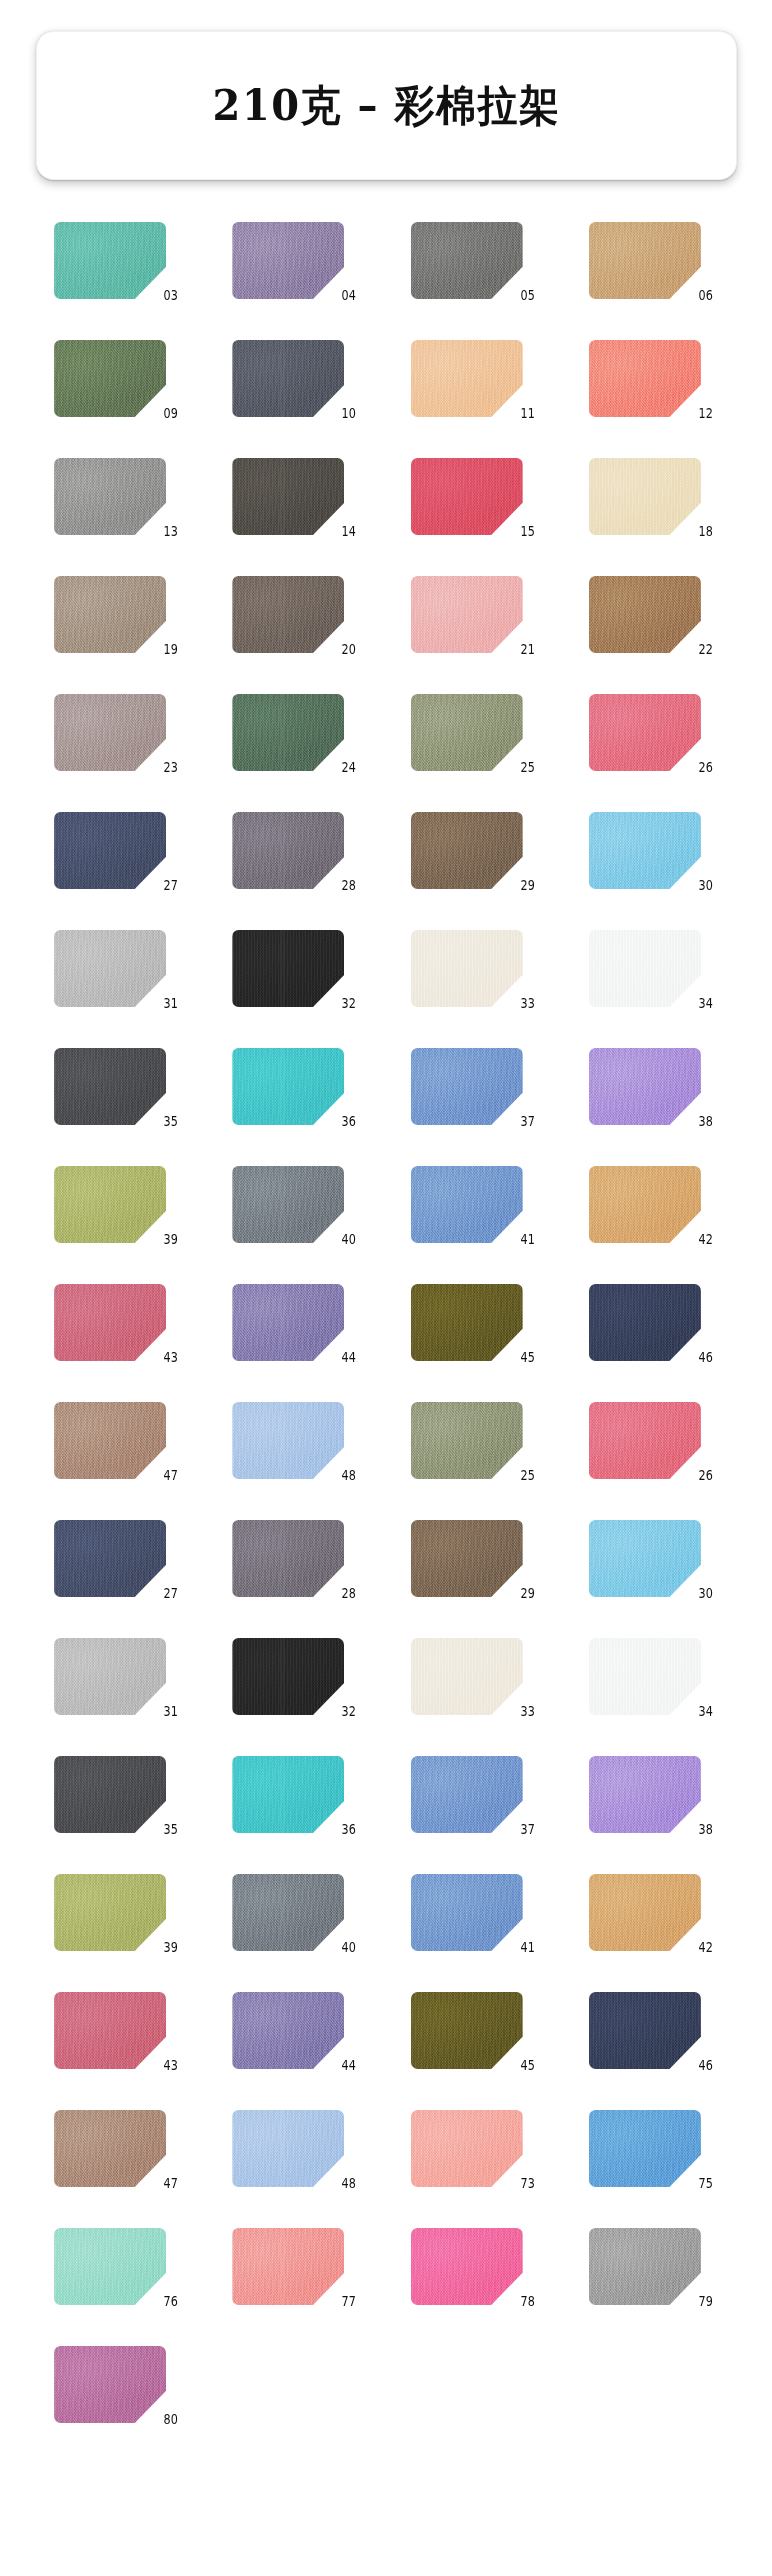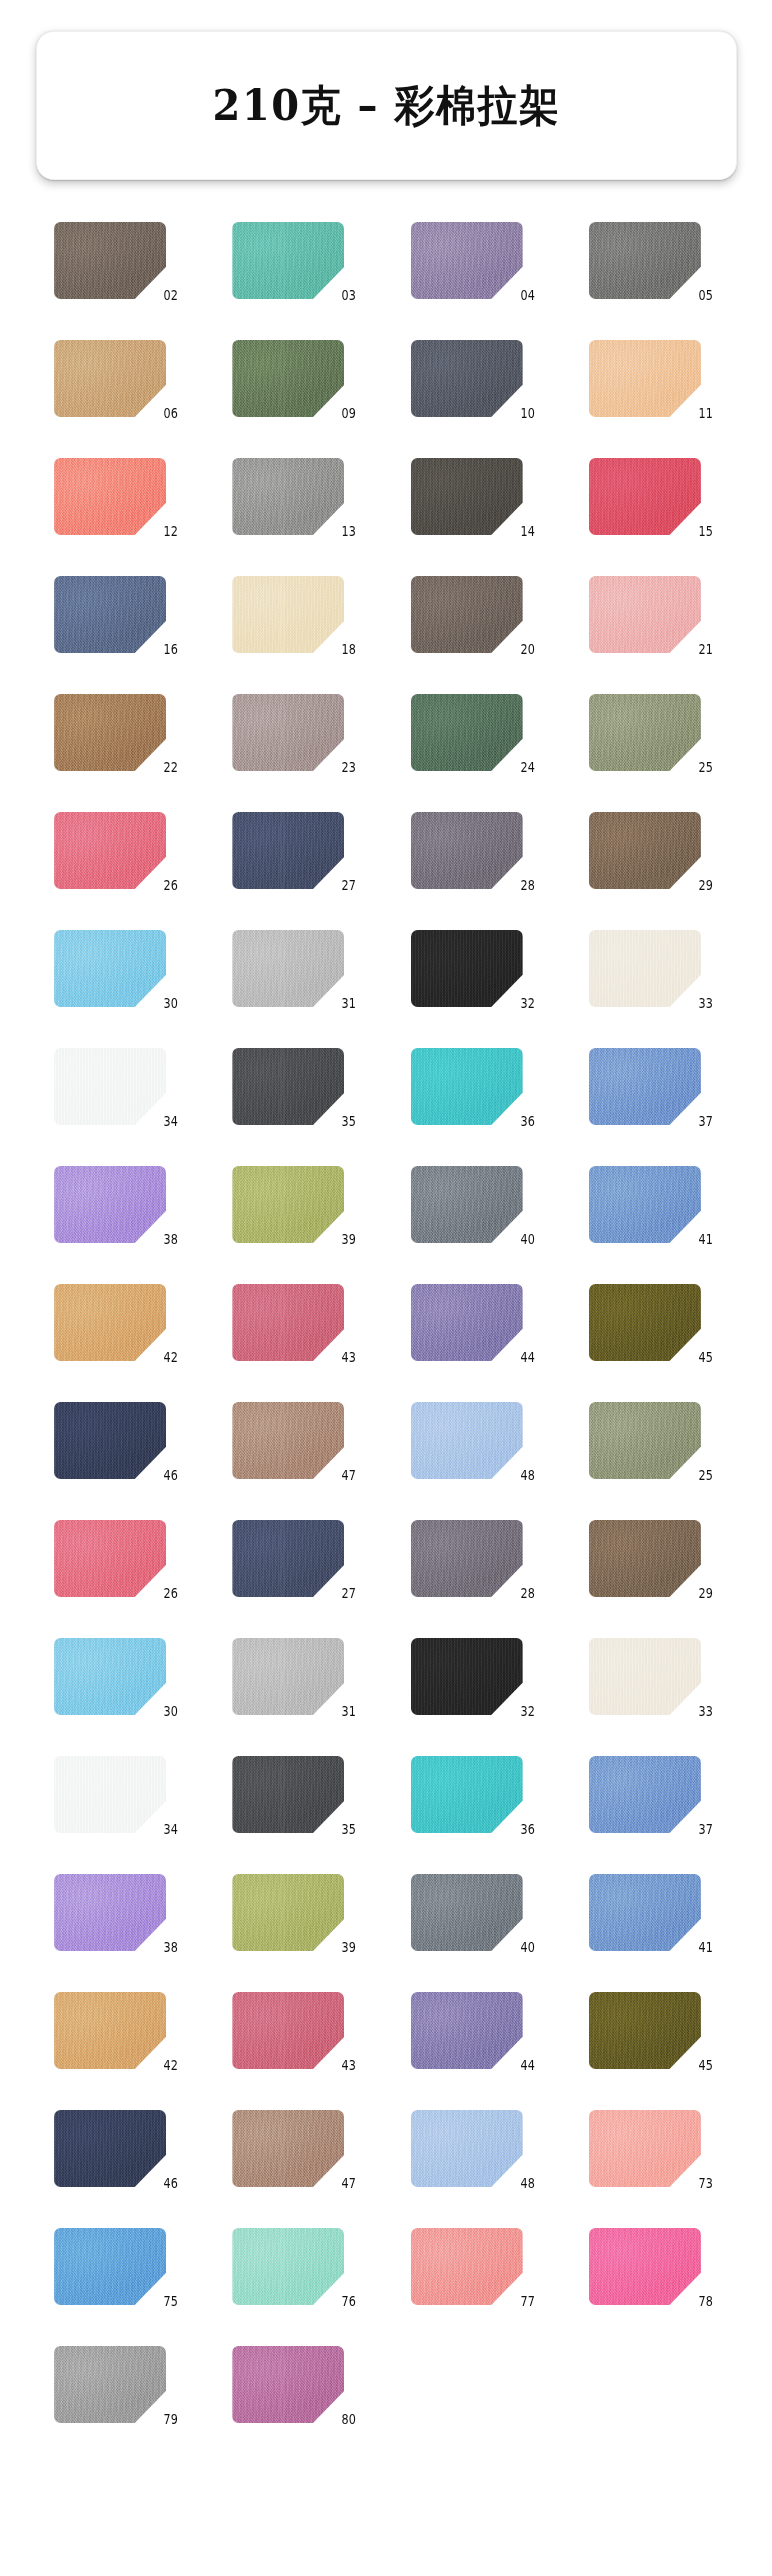--- a/index.html
+++ b/index.html
@@ -119,24 +119,20 @@
 <body>
 
 <div class="title-card-wrap">
   <div class="title-card">
     <div class="title-text">210克 – 彩棉拉架</div>
   </div>
 </div>
 
 <div class="swatch-grid" id="swatch-grid">
     <div class="swatch-cell">
-      <div class="swatch-chip" style="background-color: rgb(109, 97, 87);"></div>
-      <div class="swatch-number">02</div>
-    </div>
-    <div class="swatch-cell">
       <div class="swatch-chip" style="background-color: rgb(92, 185, 166);"></div>
       <div class="swatch-number">03</div>
     </div>
     <div class="swatch-cell">
       <div class="swatch-chip" style="background-color: rgb(138, 123, 162);"></div>
       <div class="swatch-number">04</div>
     </div>
     <div class="swatch-cell">
       <div class="swatch-chip" style="background-color: rgb(110, 110, 108);"></div>
       <div class="swatch-number">05</div>
@@ -167,28 +163,28 @@
     </div>
     <div class="swatch-cell">
       <div class="swatch-chip" style="background-color: rgb(75, 71, 66);"></div>
       <div class="swatch-number">14</div>
     </div>
     <div class="swatch-cell">
       <div class="swatch-chip" style="background-color: rgb(220, 76, 95);"></div>
       <div class="swatch-number">15</div>
     </div>
     <div class="swatch-cell">
-      <div class="swatch-chip" style="background-color: rgb(86, 102, 132);"></div>
-      <div class="swatch-number">16</div>
-    </div>
-    <div class="swatch-cell">
       <div class="swatch-chip" style="background-color: rgb(239, 224, 189);"></div>
       <div class="swatch-number">18</div>
     </div>
     <div class="swatch-cell">
+      <div class="swatch-chip" style="background-color: rgb(160, 141, 124);"></div>
+      <div class="swatch-number">19</div>
+    </div>
+    <div class="swatch-cell">
       <div class="swatch-chip" style="background-color: rgb(106, 95, 88);"></div>
       <div class="swatch-number">20</div>
     </div>
     <div class="swatch-cell">
       <div class="swatch-chip" style="background-color: rgb(239, 174, 174);"></div>
       <div class="swatch-number">21</div>
     </div>
     <div class="swatch-cell">
       <div class="swatch-chip" style="background-color: rgb(157, 117, 83);"></div>
       <div class="swatch-number">22</div>

